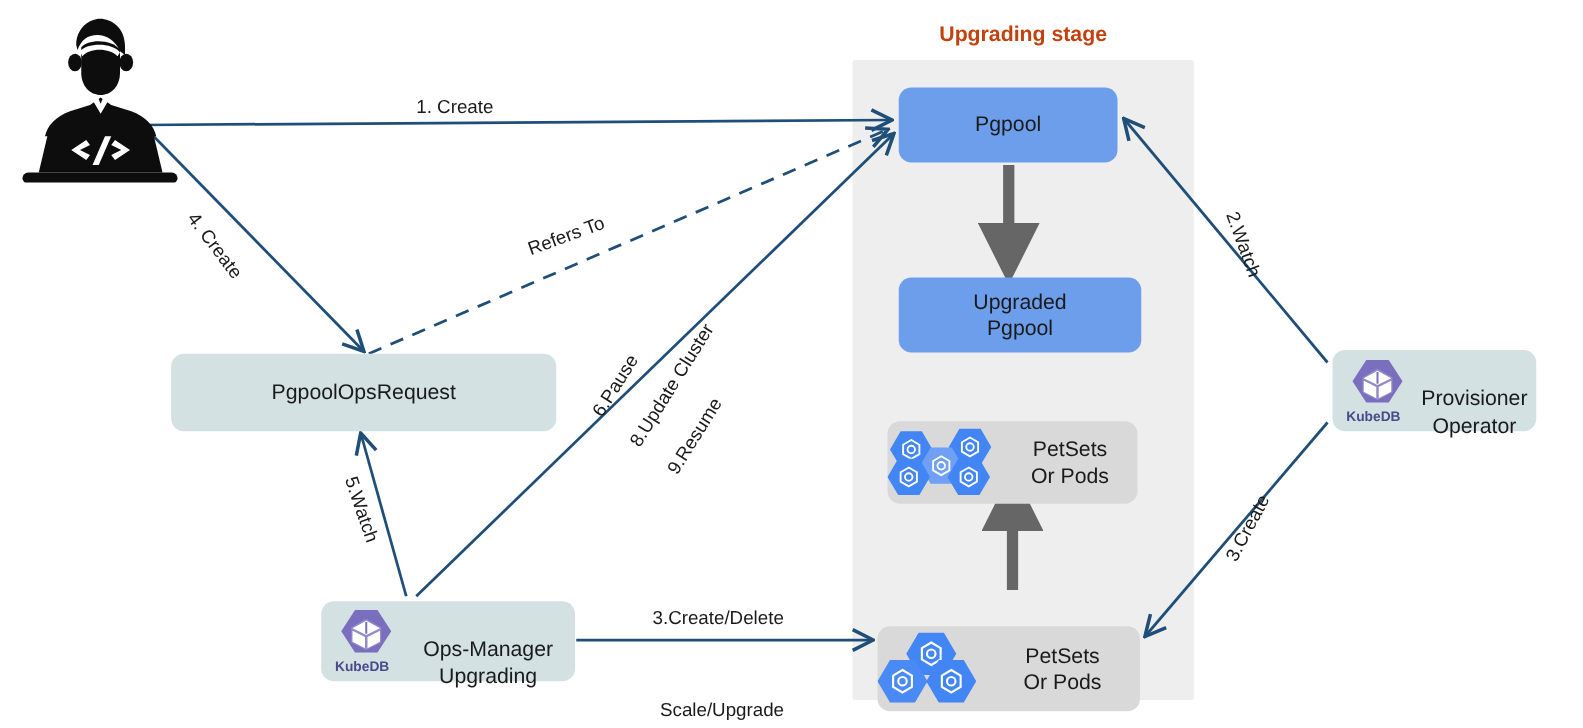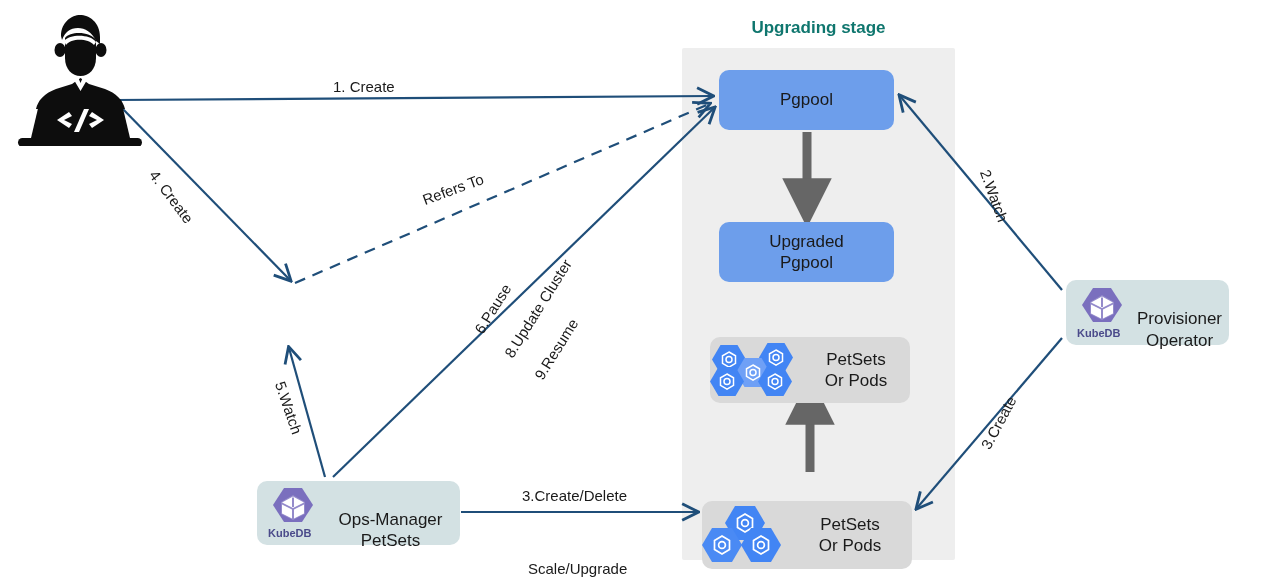--- a/index.html
+++ b/index.html
@@ -24,21 +24,21 @@
   }
   .stage-region {
     position: absolute;
     background: #eeeeee;
     border-radius: 2px;
   }
   .stage-title {
     position: absolute;
     font-size: 17px;
     font-weight: bold;
-    color: #0f766e;
+    color: #c2410c;
     white-space: nowrap;
     text-align: center;
   }
   .node {
     position: absolute;
     box-sizing: border-box;
     display: flex;
     align-items: center;
     justify-content: center;
     border-radius: 10px;
@@ -171,21 +171,21 @@
 
         <rect x="6" y="124" width="124" height="9" rx="4.5"></rect>
       </g>
     </svg>
   </div>
 
   <div class="node blue" id="node-pgpool" style="left: 719px; top: 70px; width: 175px; height: 60px;">
     <span class="node-label">Pgpool</span>
   </div>
 
-  <div class="node blue" id="node-upgraded-pgpool" style="left: 719px; top: 222px; width: 175px; height: 60px; text-align: center;">
+  <div class="node blue" id="node-upgraded-pgpool" style="left: 719px; top: 222px; width: 194px; height: 60px; text-align: center;">
     <span class="node-label">Upgraded
 Pgpool</span>
   </div>
 
   <div class="node gray petset" id="node-petsets-top" style="left: 710px; top: 313px; width: 200px; height: 66px;">
     <div class="pods">
       <svg width="86" height="58" viewBox="0 0 86 58" aria-hidden="true">
         <g>
 
           <g transform="translate(2,4)">
@@ -255,20 +255,23 @@
               <circle cx="20" cy="17" r="3.4"></circle>
             </g>
           </g>
         </g>
       </svg>
     </div>
     <span class="petset-text">PetSets
 Or Pods</span>
   </div>
 
+  <div class="node bluegray" id="node-pgpoolopsrequest" style="left: 137px; top: 283px; width: 308px; height: 62px;">
+    <span class="node-label">PgpoolOpsRequest</span>
+  </div>
 
   <div class="node bluegray op" id="node-provisioner-operator" style="left: 1066px; top: 280px; width: 163px; height: 65px;">
     <div class="kube-logo">
       <svg width="52" height="54" viewBox="0 0 52 54" aria-hidden="true">
         <path d="M17 2 L35 2 L46 19 L35 36 L17 36 L6 19 Z" fill="#7a6fbe"></path>
         <path d="M26 9 L38 16 L38 28 L26 34 L14 28 L14 16 Z" fill="#ffffff" opacity="0.2"></path>
         <g fill="#ffffff">
           <path d="M26 10.5 L37 16.5 L26 22 L15 16.5 Z"></path>
           <path d="M15 18.5 L25 23.6 L25 32.5 L15 27.4 Z"></path>
           <path d="M27 23.6 L37 18.5 L37 27.4 L27 32.5 Z"></path>
@@ -293,21 +296,21 @@
           <path d="M15 18.5 L25 23.6 L25 32.5 L15 27.4 Z"></path>
           <path d="M27 23.6 L37 18.5 L37 27.4 L27 32.5 Z"></path>
         </g>
         <path d="M26 11.5 L26 21" stroke="#7a6fbe" stroke-width="1.6" fill="none"></path>
         <g font-family="'Liberation Sans', sans-serif" font-size="11" font-weight="bold" fill="#4a4a8a">
           <text x="1" y="51">KubeDB</text>
         </g>
       </svg>
     </div>
     <span class="op-text">Ops-Manager
-PetSets</span>
+Upgrading</span>
   </div>
 
   <div class="edge-label" style="left: 333px; top: 86px; transform: translateY(-50%) rotate(0deg);">1. Create</div>
   <div class="edge-label" style="left: 153px; top: 172px; transform: translateY(-50%) rotate(53deg);">4. Create</div>
   <div class="edge-label" style="left: 423px; top: 200px; transform: translateY(-50%) rotate(-20deg);">Refers To</div>
   <div class="edge-label" style="left: 985px; top: 170px; transform: translateY(-50%) rotate(70deg);">2.Watch</div>
   <div class="edge-label" style="left: 985px; top: 448px; transform: translateY(-50%) rotate(-62deg);">3.Create</div>
   <div class="edge-label" style="left: 280px; top: 382px; transform: translateY(-50%) rotate(71deg);">5.Watch</div>
   <div class="edge-label" style="left: 478px; top: 332px; transform: translateY(-50%) rotate(-58deg);">6.Pause</div>
   <div class="edge-label" style="left: 508px; top: 356px; transform: translateY(-50%) rotate(-58deg);">8.Update Cluster</div>

